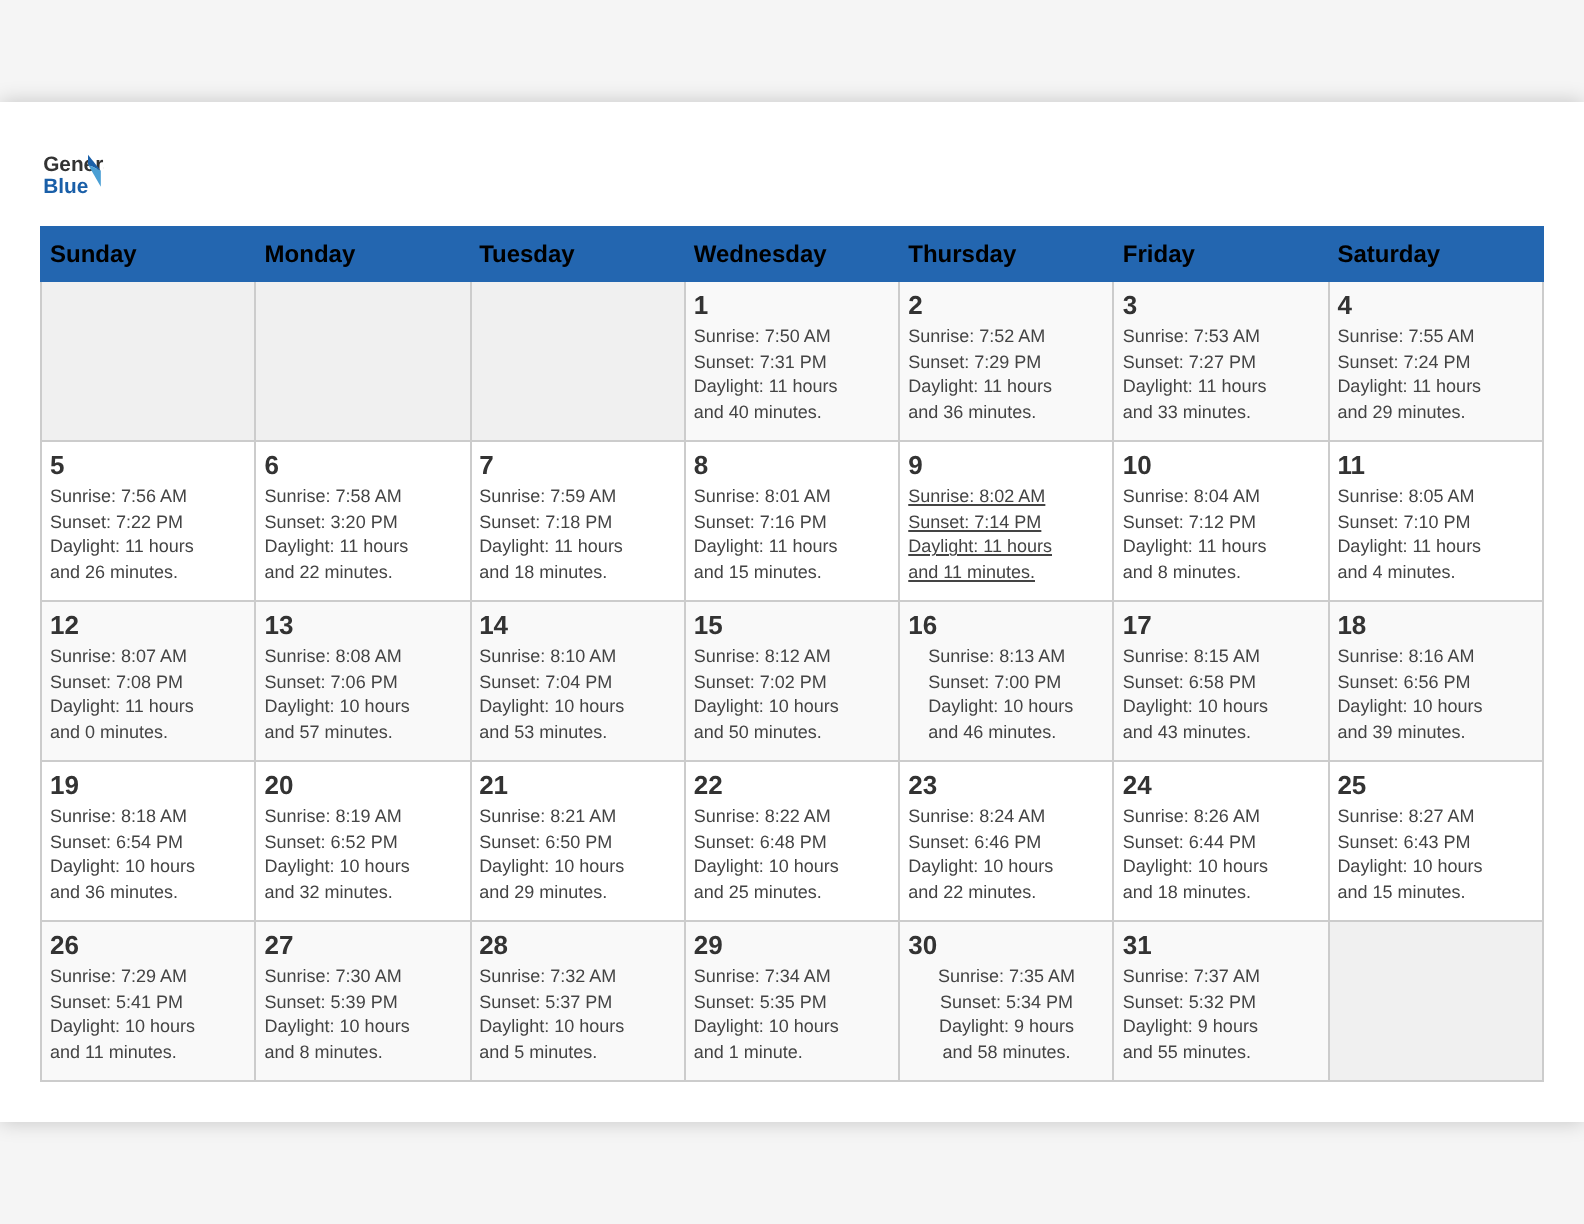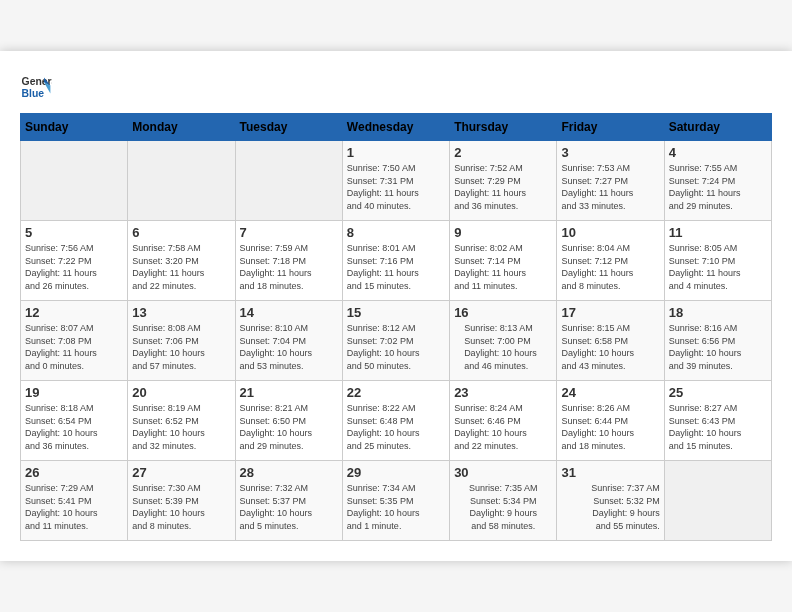--- a/index.html
+++ b/index.html
@@ -181,21 +181,21 @@
           </td>
           <td>
             <div class="day-number">8</div>
             <div class="day-info" style="white-space: pre-line;">Sunrise: 8:01 AM
 Sunset: 7:16 PM
 Daylight: 11 hours
 and 15 minutes.</div>
           </td>
           <td>
             <div class="day-number">9</div>
-            <div class="day-info" style="white-space: pre-line;">Sunrise: 8:02 AM
+            <div class="day-info" style="white-space: pre-line; text-decoration: underline;">Sunrise: 8:02 AM
 Sunset: 7:14 PM
 Daylight: 11 hours
 and 11 minutes.</div>
           </td>
           <td>
             <div class="day-number">10</div>
             <div class="day-info" style="white-space: pre-line;">Sunrise: 8:04 AM
 Sunset: 7:12 PM
 Daylight: 11 hours
 and 8 minutes.</div>
@@ -341,21 +341,21 @@
           </td>
           <td>
             <div class="day-number">30</div>
             <div class="day-info" style="white-space: pre-line; text-align: center;">Sunrise: 7:35 AM
 Sunset: 5:34 PM
 Daylight: 9 hours
 and 58 minutes.</div>
           </td>
           <td>
             <div class="day-number">31</div>
-            <div class="day-info" style="white-space: pre-line; text-align: right;">Sunrise: 7:37 AM
+            <div class="day-info" style="white-space: pre-line;">Sunrise: 7:37 AM
 Sunset: 5:32 PM
 Daylight: 9 hours
 and 55 minutes.</div>
           </td>
           <td class="empty-cell"></td>
         </tr>
       </tbody>
   </table>
 </div>
 

